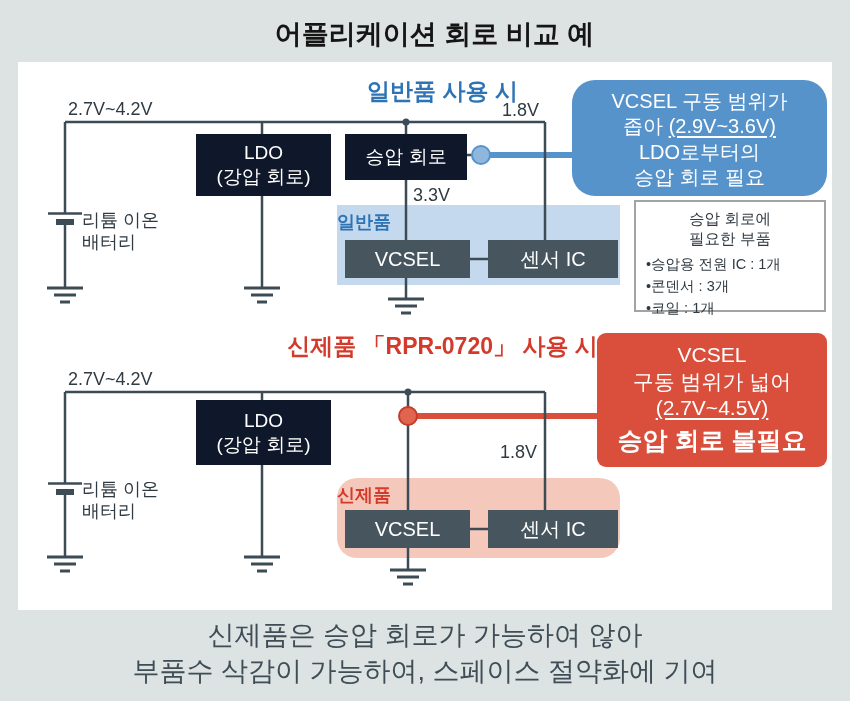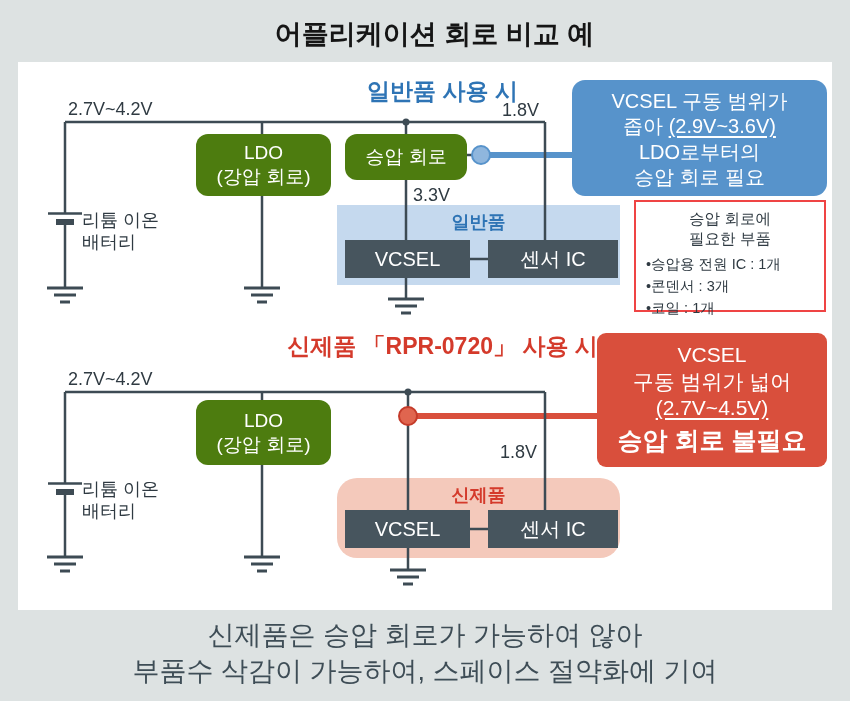--- a/index.html
+++ b/index.html
@@ -8,50 +8,50 @@
   .stage { position:relative; width:850px; height:701px; background:#dde2e2; overflow:hidden; }
 
   .page-title { position:absolute; left:0; top:16px; width:100%; text-align:center;
                 font-size:27px; font-weight:bold; color:#151515; z-index:3;padding-left:19px; }
 
   .panel { position:absolute; left:18px; top:62px; width:814px; height:548px; background:#ffffff; z-index:0; }
 
   .sub { position:absolute; z-index:1; }
   .sub.blue { background:#c5d9ee; }
   .sub.red  { background:#f4c9bb;border-radius:20px; }
-  .sub-label { position:absolute; top:5px; left:0; width:100%; text-align:center;
+  .sub-label { position:absolute; top:5px; left:0; width:100%; 
                font-weight:bold; font-size:18px; }
   .sub.blue .sub-label { color:#2e74b5; }
   .sub.red  .sub-label { color:#d43a2b; }
 
   svg.wires { position:absolute; left:0; top:0; z-index:2; }
 
   .box { position:absolute; z-index:3; display:flex; flex-direction:column;
          align-items:center; justify-content:center; color:#fff; text-align:center; }
-  .gray-box { background:#4d7c0f; font-size:19px; line-height:1.25;border-radius:12px; }
+  .gray-box { background:#0f172a; font-size:19px; line-height:1.25; }
   .dark-box { background:#47555e; font-size:20px; }
 
   .label { position:absolute; z-index:3; color:#2f3a42; font-size:18px; white-space:nowrap; }
   .batt-label { line-height:1.2; }
 
   .heading { position:absolute; left:0; width:100%; text-align:center; font-size:23px;
              font-weight:bold; z-index:3;padding-left:35px; }
   .heading.blue { color:#2e74b5; }
   .heading.red  { color:#d43a2b; }
 
   .callout { position:absolute; z-index:3; color:#ffffff; text-align:center; }
   .blue-callout { left:572px; top:80px; width:255px; height:116px; background:#5793cb;
-                  border-radius:13px; font-size:20px; line-height:1.27; padding-top:9px;text-align:center; }
+                  border-radius:23px; font-size:20px; line-height:1.27; padding-top:9px;text-align:center; }
   .red-callout  { left:597px; top:333px; width:230px; height:134px; background:#d94f3c;
                   border-radius:9px; font-size:21px; line-height:1.27; padding-top:9px; }
   .red-callout .big { font-size:25px; font-weight:bold; margin-top:3px; }
   .u { text-decoration:underline; text-underline-offset:3px; }
 
   .parts-box { position:absolute; left:634px; top:200px; width:192px; height:112px; z-index:3;
-               background:#ffffff; border:2px solid #ef4444; color:#2f3a42; }
+               background:#ffffff; border:2px solid #a3a3a3; color:#2f3a42; }
   .parts-title { text-align:center; font-size:15.5px; line-height:1.3; padding-top:7px; }
   .parts-list { list-style:none; padding:5px 0 0 10px; font-size:14.5px; line-height:1.5; }
 
   .footer-line { position:absolute; left:0; width:100%; text-align:center; font-size:27px;
                  color:#3e4d56; z-index:3; }
 </style>
 </head>
 <body>
 
 <div class="stage">

